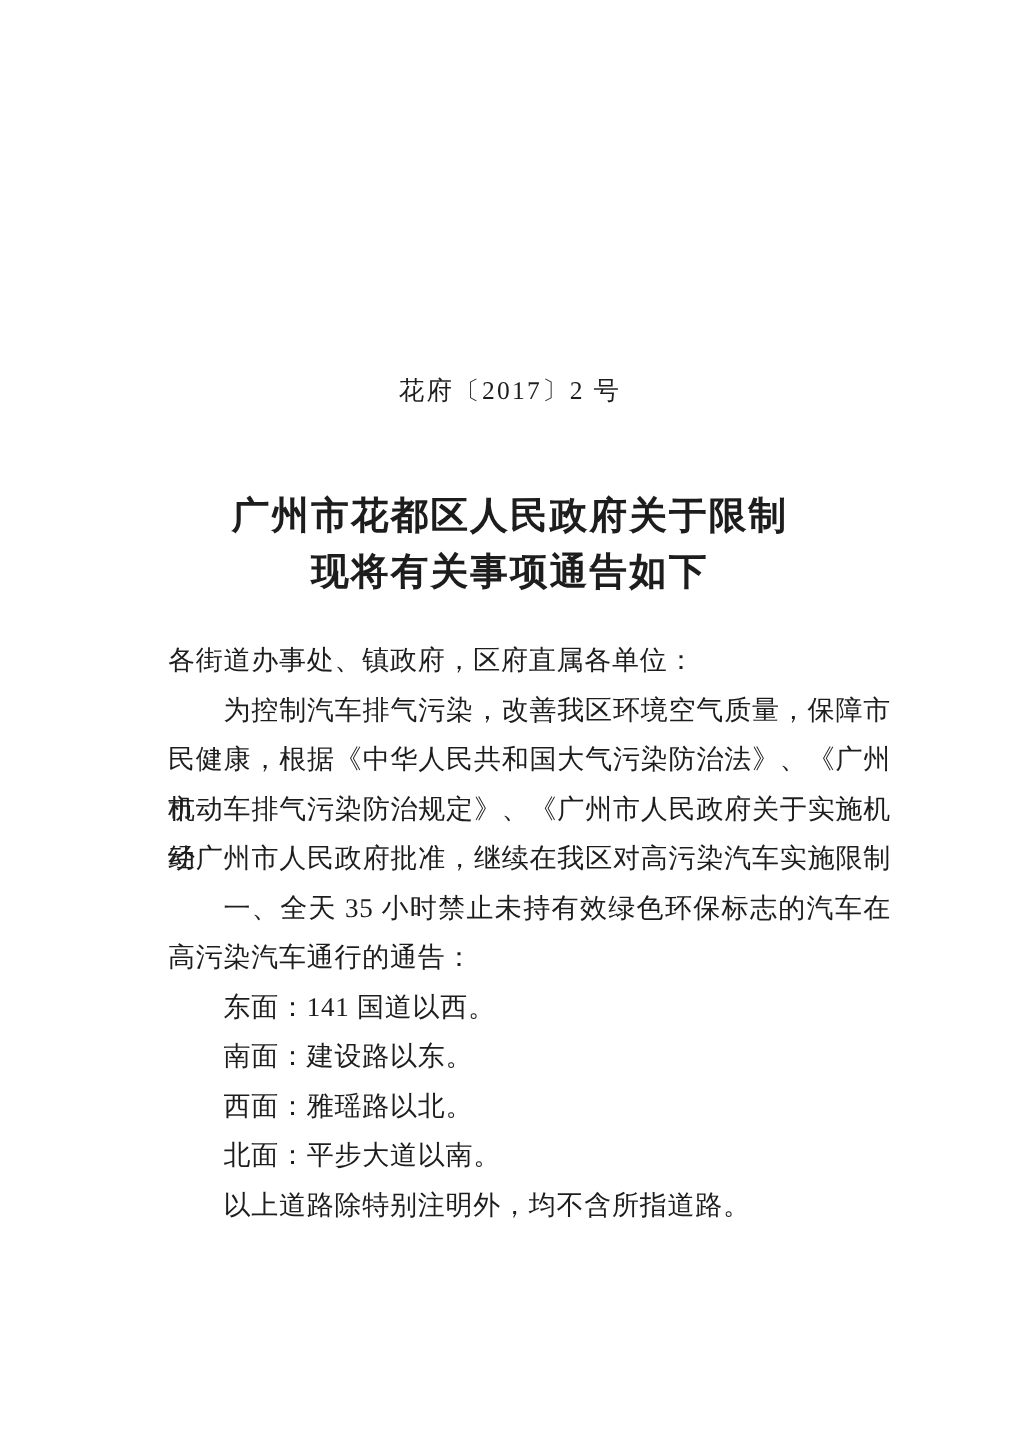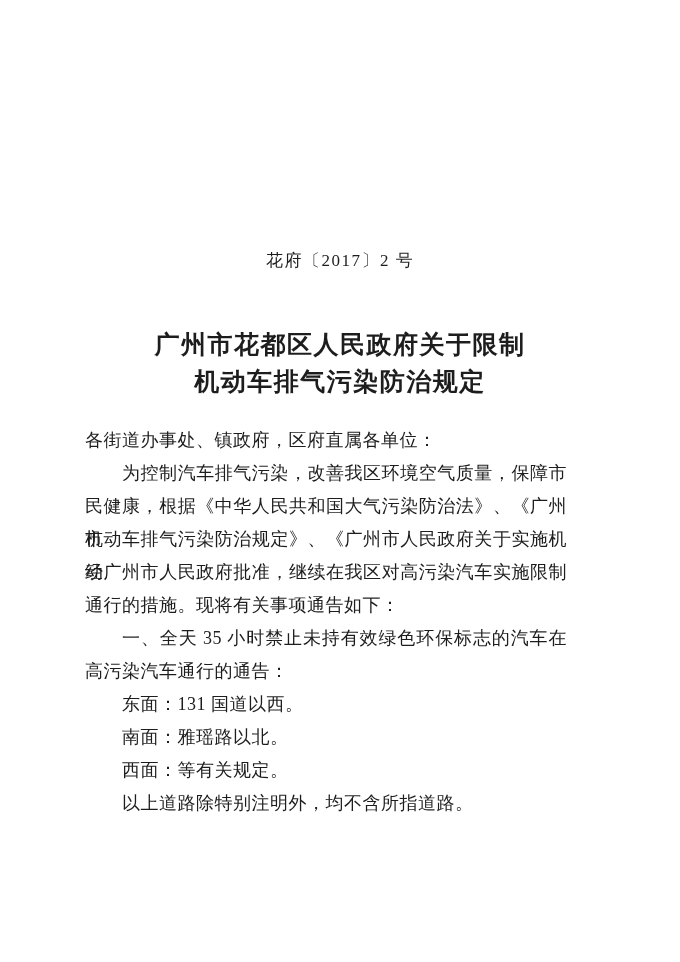--- a/index.html
+++ b/index.html
@@ -32,21 +32,21 @@
     width: 100%;
     text-align: center;
     font-size: 25px;
     font-weight: bold;
     line-height: 37px;
     letter-spacing: 1.5px;
   }
   .body-text {
     position: absolute;
     top: 424px;
-    left: 85px;
+    left: 112px;
     width: 482px;
     font-size: 18px;
   }
   .line {
     height: 33px;
     line-height: 33px;
     letter-spacing: 0.5px;
     white-space: nowrap;
   }
   .line.indent {
@@ -60,31 +60,31 @@
 </style>
 </head>
 <body>
 
 <div class="page">
 
   <div class="doc-number">花府〔2017〕2 号</div>
 
   <div class="doc-title">
     <div>广州市花都区人民政府关于限制</div>
-    <div>机动车排气污染防治规定</div>
+    <div>现将有关事项通告如下</div>
   </div>
 
   <div class="body-text">
     <div class="line">各街道办事处、镇政府，区府直属各单位：</div>
     <div class="line indent stretch">为控制汽车排气污染，改善我区环境空气质量，保障市</div>
     <div class="line stretch">民健康，根据《中华人民共和国大气污染防治法》、《广州市</div>
     <div class="line stretch">机动车排气污染防治规定》、《广州市人民政府关于实施机动</div>
     <div class="line stretch">经广州市人民政府批准，继续在我区对高污染汽车实施限制</div>
-    <div class="line">通行的措施。现将有关事项通告如下：</div>
     <div class="line indent stretch">一、全天 35 小时禁止未持有效绿色环保标志的汽车在</div>
     <div class="line">高污染汽车通行的通告：</div>
-    <div class="line indent">东面：131 国道以西。</div>
-    <div class="line indent">南面：雅瑶路以北。</div>
-    <div class="line indent">西面：等有关规定。</div>
+    <div class="line indent">东面：141 国道以西。</div>
+    <div class="line indent">南面：建设路以东。</div>
+    <div class="line indent">西面：雅瑶路以北。</div>
+    <div class="line indent">北面：平步大道以南。</div>
     <div class="line indent">以上道路除特别注明外，均不含所指道路。</div>
   </div>
 
 </div>
 
 </body></html>

